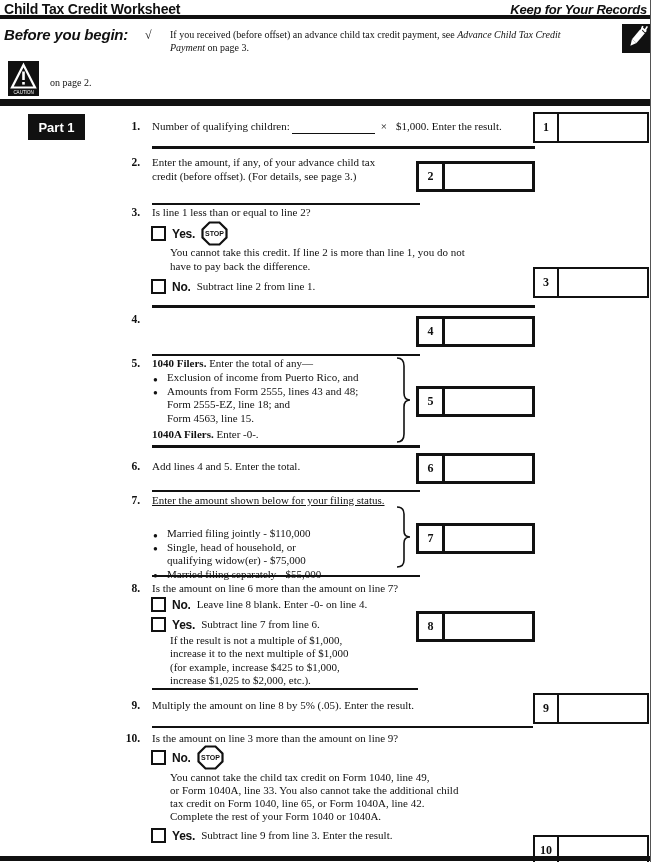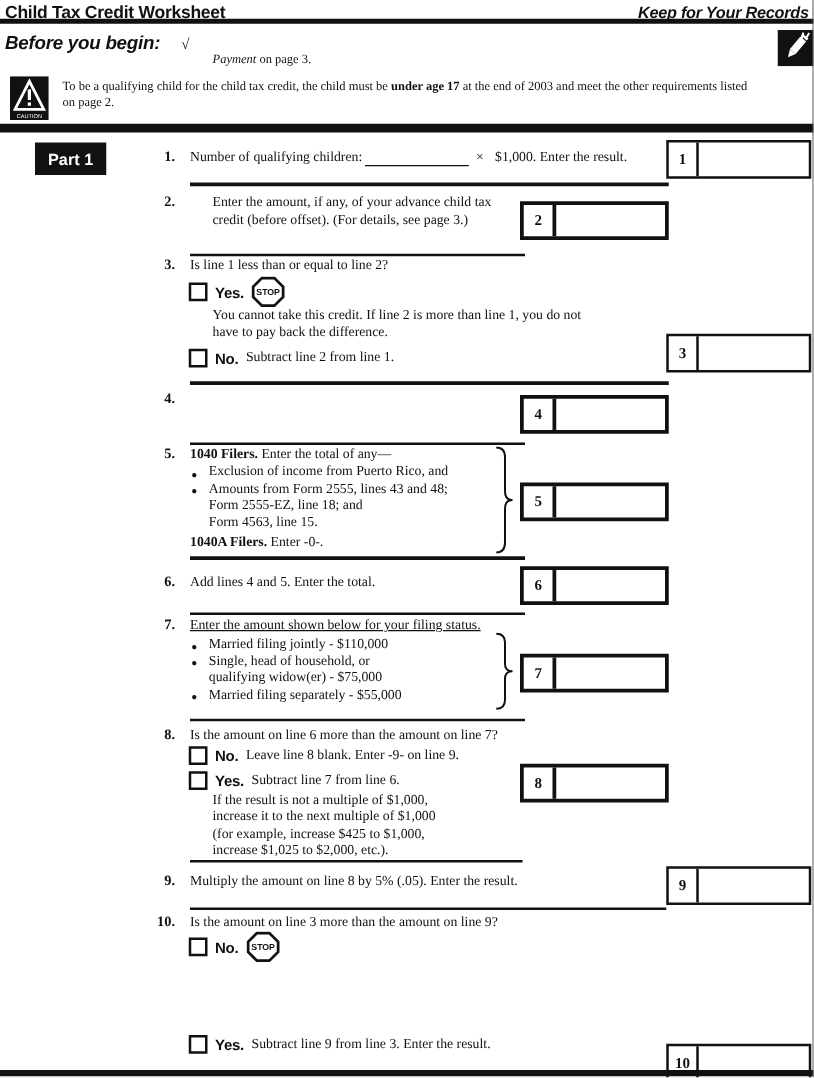--- a/index.html
+++ b/index.html
@@ -42,57 +42,57 @@
 <body>
 
 <div class="page">
 
   <div class="title">Child Tax Credit Worksheet</div>
   <div class="keep">Keep for Your Records</div>
   <div class="rule" style="left:0;top:15px;width:651px;height:4px;"></div>
 
   <div class="byb">Before you begin:</div>
   <div class="t small" style="left:145px;top:29px;font-size:12px;">√</div>
+  <div class="t small" style="left:170px;top:29px;"><span>If you received (before offset) an advance child tax credit payment, see </span><span class="it">Advance Child Tax Credit</span></div>
   <div class="t small" style="left:170px;top:42px;"><span class="it">Payment</span><span> on page 3.</span></div>
 
   <svg class="iconsvg" style="left:622px;top:24px;" width="29" height="29" viewBox="0 0 29 29">
     <rect width="29" height="29" fill="#111"></rect>
     <g transform="rotate(40 14.5 14.5)">
       <rect x="11.5" y="5" width="6" height="13" fill="#fff"></rect>
       <polygon points="11.5,18 17.5,18 14.5,24" fill="#fff"></polygon>
       <rect x="11.5" y="2" width="6" height="2" fill="#fff"></rect>
     </g>
     <rect x="19" y="2" width="1.6" height="7" fill="#fff" transform="rotate(18 20 5)"></rect>
     <rect x="23" y="2" width="1.6" height="6" fill="#fff" transform="rotate(30 24 5)"></rect>
   </svg>
 
   <svg class="iconsvg" style="left:8px;top:61px;" width="31" height="35" viewBox="0 0 31 35">
     <rect x="0" y="0" width="31" height="35" fill="#111"></rect>
     <polygon points="15.5,4 27,26.5 4,26.5" fill="none" stroke="#fff" stroke-width="2.2"></polygon>
     <rect x="14.2" y="10.5" width="2.6" height="8.5" fill="#fff"></rect>
     <rect x="14.2" y="21" width="2.6" height="2.6" fill="#fff"></rect>
     <text x="15.5" y="33" text-anchor="middle" font-size="4.5" fill="#fff" font-family="Liberation Sans, sans-serif">CAUTION</text>
   </svg>
-  <div class="t small" style="left:50px;top:64px;"><span>To be a qualifying child for the child tax credit, the child must be </span><span class="bd">under age 17</span><span> at the end of 2003 and meet the other requirements listed</span></div>
   <div class="t small" style="left:50px;top:77px;">on page 2.</div>
 
   <div class="rule" style="left:0;top:99px;width:651px;height:7px;"></div>
 
   <div class="part1">Part 1</div>
 
   <div class="num" style="top:120px;">1.</div>
-  <div class="t" style="left:152px;top:120px;display:flex;align-items:center;white-space:pre;"><span>Number of qualifying children:</span><span style="display:inline-block;width:83px;border-bottom:1.5px solid #111;height:11px;margin-left:2px;"></span><span style="margin:0 9px 0 6px;">×</span><span>$1,000. Enter the result.</span></div>
+  <div class="t" style="left:152px;top:120px;display:flex;align-items:flex-end;white-space:pre;"><span>Number of qualifying children:</span><span style="display:inline-block;width:83px;border-bottom:1.5px solid #111;height:11px;margin-left:2px;"></span><span style="margin:0 9px 0 6px;">×</span><span>$1,000. Enter the result.</span></div>
   <div class="abox" style="left:533px;top:112px;">
     <span class="abox-num">1</span>
       <span class="abox-entry"></span>
   </div>
   <div class="sep" style="left:152px;top:146px;width:383px;height:3px;"></div>
 
   <div class="num" style="top:156px;">2.</div>
-  <div class="t" style="left:152px;top:156px;margin-left:18px;">Enter the amount, if any, of your advance child tax
+  <div class="t" style="left:152px;top:156px;">Enter the amount, if any, of your advance child tax
 credit (before offset). (For details, see page 3.)</div>
   <div class="abox b" style="left:416px;top:161px;">
     <span class="abox-num">2</span>
       <span class="abox-entry"></span>
   </div>
   <div class="sep" style="left:152px;top:203px;width:268px;height:2px;"></div>
 
   <div class="num" style="top:206px;">3.</div>
   <div class="t" style="left:152px;top:206px;">Is line 1 less than or equal to line 2?</div>
   <div class="cbrow" style="left:151px;top:221px;">
@@ -144,41 +144,41 @@
   <div class="num" style="top:460px;">6.</div>
   <div class="t" style="left:152px;top:460px;">Add lines 4 and 5. Enter the total.</div>
   <div class="abox b" style="left:416px;top:453px;">
     <span class="abox-num">6</span>
       <span class="abox-entry"></span>
   </div>
   <div class="sep" style="left:152px;top:490px;width:268px;height:2px;"></div>
 
   <div class="num" style="top:494px;">7.</div>
   <div class="t" style="left:152px;top:494px;text-decoration:underline;">Enter the amount shown below for your filing status.</div>
-  <div class="bullets" style="top:509px;">
+  <div class="bullets" style="top:527px;">
     <div class="bi">Married filing jointly - $110,000</div>
     <div class="bi">Single, head of household, or
 qualifying widow(er) - $75,000</div>
     <div class="bi">Married filing separately - $55,000</div>
   </div>
   <svg class="brace" style="left:394px;top:506px;" width="18" height="62" viewBox="0 0 18 62">
     <path d="M3,1 Q10,1 10,8 L10,25 Q10,31 16,31 Q10,31 10,37 L10,54 Q10,61 3,61" fill="none" stroke="#111" stroke-width="1.6"></path>
   </svg>
   <div class="abox b" style="left:416px;top:523px;">
     <span class="abox-num">7</span>
       <span class="abox-entry"></span>
   </div>
   <div class="sep" style="left:152px;top:575px;width:268px;height:2px;"></div>
 
   <div class="num" style="top:582px;">8.</div>
   <div class="t" style="left:152px;top:582px;">Is the amount on line 6 more than the amount on line 7?</div>
   <div class="cbrow" style="left:151px;top:597px;">
     <span class="cb"></span>
     <span class="blabel">No.</span>
-    <span class="ser">Leave line 8 blank. Enter -9- on line 9.</span>
+    <span class="ser">Leave line 8 blank. Enter -0- on line 4.</span>
   </div>
   <div class="cbrow" style="left:151px;top:617px;">
     <span class="cb"></span>
     <span class="blabel">Yes.</span>
     <span class="ser">Subtract line 7 from line 6.</span>
   </div>
   <div class="t" style="left:170px;top:634px;line-height:13.3px;">If the result is not a multiple of $1,000,
 increase it to the next multiple of $1,000
 (for example, increase $425 to $1,000,
 increase $1,025 to $2,000, etc.).</div>
@@ -199,20 +199,24 @@
   <div class="num" style="top:732px;">10.</div>
   <div class="t" style="left:152px;top:732px;">Is the amount on line 3 more than the amount on line 9?</div>
   <div class="cbrow" style="left:151px;top:745px;">
     <span class="cb"></span>
     <span class="blabel">No.</span>
     <svg width="27" height="25" viewBox="0 0 27 25">
       <polygon points="8.5,1.5 18.5,1.5 25.5,8.5 25.5,16.5 18.5,23.5 8.5,23.5 1.5,16.5 1.5,8.5" fill="#fff" stroke="#111" stroke-width="2.2"></polygon>
       <text x="13.5" y="15.3" text-anchor="middle" font-size="7" font-weight="bold" font-family="Liberation Sans, sans-serif" fill="#111">STOP</text>
     </svg>
   </div>
+  <div class="t" style="left:170px;top:771px;line-height:13px;">You cannot take the child tax credit on Form 1040, line 49,
+or Form 1040A, line 33. You also cannot take the additional child
+tax credit on Form 1040, line 65, or Form 1040A, line 42.
+Complete the rest of your Form 1040 or 1040A.</div>
   <div class="cbrow" style="left:151px;top:828px;">
     <span class="cb"></span>
     <span class="blabel">Yes.</span>
     <span class="ser">Subtract line 9 from line 3. Enter the result.</span>
   </div>
   <div class="t it" style="left:170px;top:882px;">Go to Part 2 on the next page.</div>
   <div class="abox" style="left:533px;top:823px;margin-top:12px;">
     <span class="abox-num">10</span>
       <span class="abox-entry"></span>
   </div>

